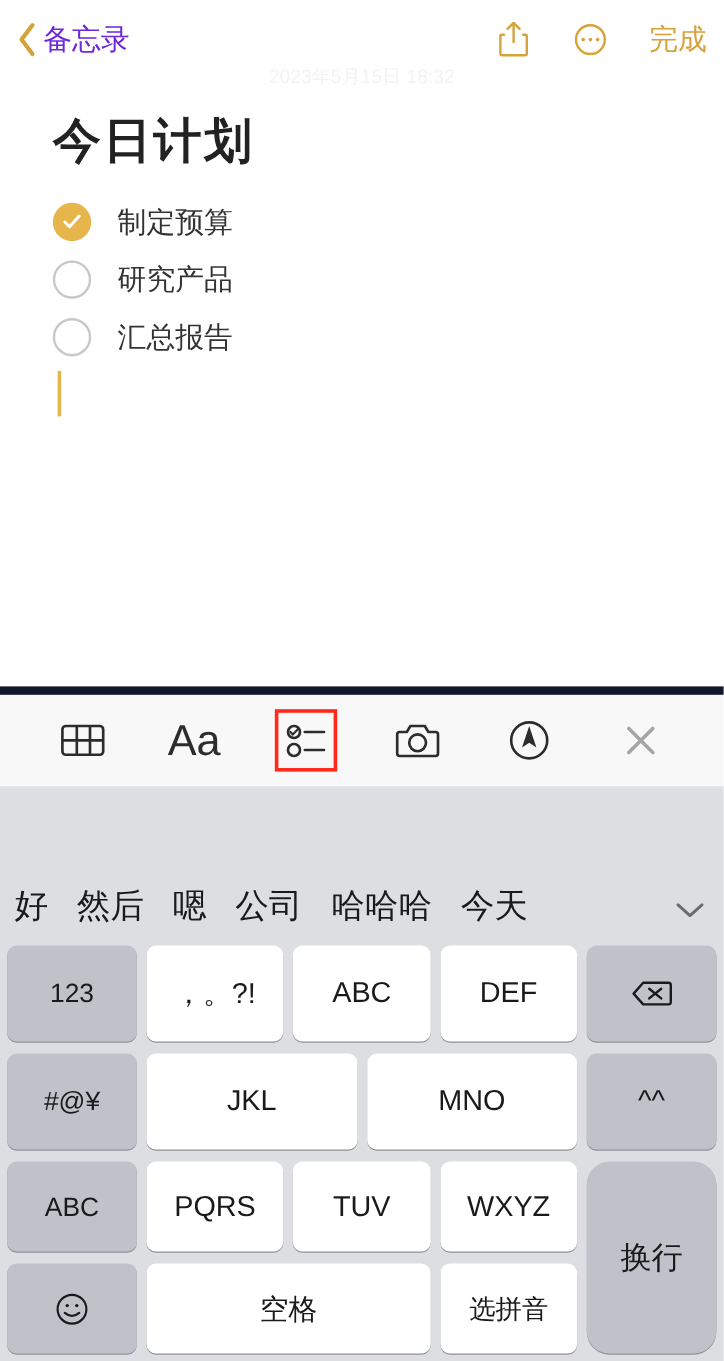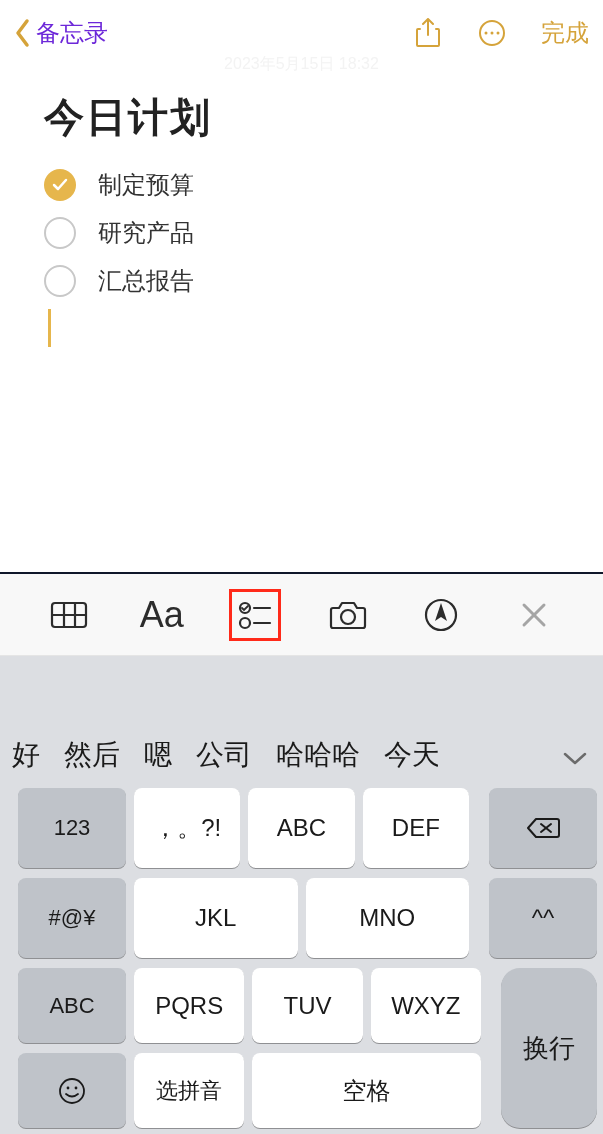--- a/index.html
+++ b/index.html
@@ -40,21 +40,21 @@
   .check-circle.unchecked { border: 2px solid #c8c8c8; }
   .check-circle.checked { background: #e6b64c; }
   .check-circle.checked svg { position: absolute; top: 50%; left: 50%; transform: translate(-50%, -50%); width: 18px; height: 18px; }
   .check-text { font-size: 24px; color: #333; }
   .cursor-line { margin-top: 4px; margin-left: 4px; }
   .text-caret { width: 3px; height: 38px; background: #e6b64c; }
 
   
   .fmt-bar {
     position: absolute; top: 572px; left: 0; width: 603px; height: 84px;
-    background: #f8f8f8; border-top: 2px solid #0f172a; border-bottom: 1px solid #e5e5e5;
+    background: #f8f8f8; border-top: 7px solid #0f172a; border-bottom: 1px solid #e5e5e5;
     display: flex; align-items: center; justify-content: space-around; padding: 0 22px;
   }
   .fmt-btn { width: 52px; height: 52px; display: flex; align-items: center; justify-content: center; color: #2c2c2c; }
   .fmt-btn svg { width: 42px; height: 42px; }
   .fmt-btn.close { color: #a5a5a5; }
   .fmt-btn.aa { font-size: 36px; font-family: Georgia, serif; }
   .fmt-highlight {
     border: 3px solid #ff2a1a;
   }
 
@@ -79,21 +79,21 @@
 
   
   .keys { padding: 0 6px 8px 6px; height: 348px; display: flex; flex-direction: column; gap: 10px; }
   .krow { display: flex; gap: 8px; flex: 1; }
   .key {
     border-radius: 8px; display: flex; align-items: center; justify-content: center;
     font-size: 24px; color: #1a1a1a;
     box-shadow: 0 1px 0 rgba(0,0,0,0.35);
     background: #fff;
   }
-  .key.func { background: #bfc3c9; margin-left: 12px; }
+  .key.func { background: #bfc3c9; }
   .key.small { font-size: 22px; }
   .key.return { font-size: 26px; border-radius: 19px; }
   .emoji-face { width: 30px; height: 30px; }
 
   .w-side { width: 108px; flex-shrink: 0; }
   .w-mid { flex: 1; }
   .w-sp  { flex: 2.08; }
   .h-dbl { height: 100%; }
 
   .dbl-stack { display: flex; flex-direction: column; gap: 10px; width: 108px; flex-shrink: 0; }
@@ -252,22 +252,22 @@
         </div>
         <div class="krow">
           <div class="key func w-side">
             <svg class="emoji-face" viewBox="0 0 30 30" fill="none" stroke="#1a1a1a" stroke-width="1.8">
               <circle cx="15" cy="15" r="12"></circle>
               <circle cx="11" cy="12" r="1.4" fill="#1a1a1a" stroke="none"></circle>
               <circle cx="19" cy="12" r="1.4" fill="#1a1a1a" stroke="none"></circle>
               <path d="M9 18 Q15 23 21 18" stroke-linecap="round"></path>
             </svg>
           </div>
+          <div class="key w-sp">空格</div>
           <div class="key w-mid small">选拼音</div>
-          <div class="key w-sp">空格</div>
         </div>
       </div>
       <div class="dbl-stack">
         <div class="key func return h-dbl">换行</div>
       </div>
     </div>
   </div>
 </div>
 
 </body></html>

